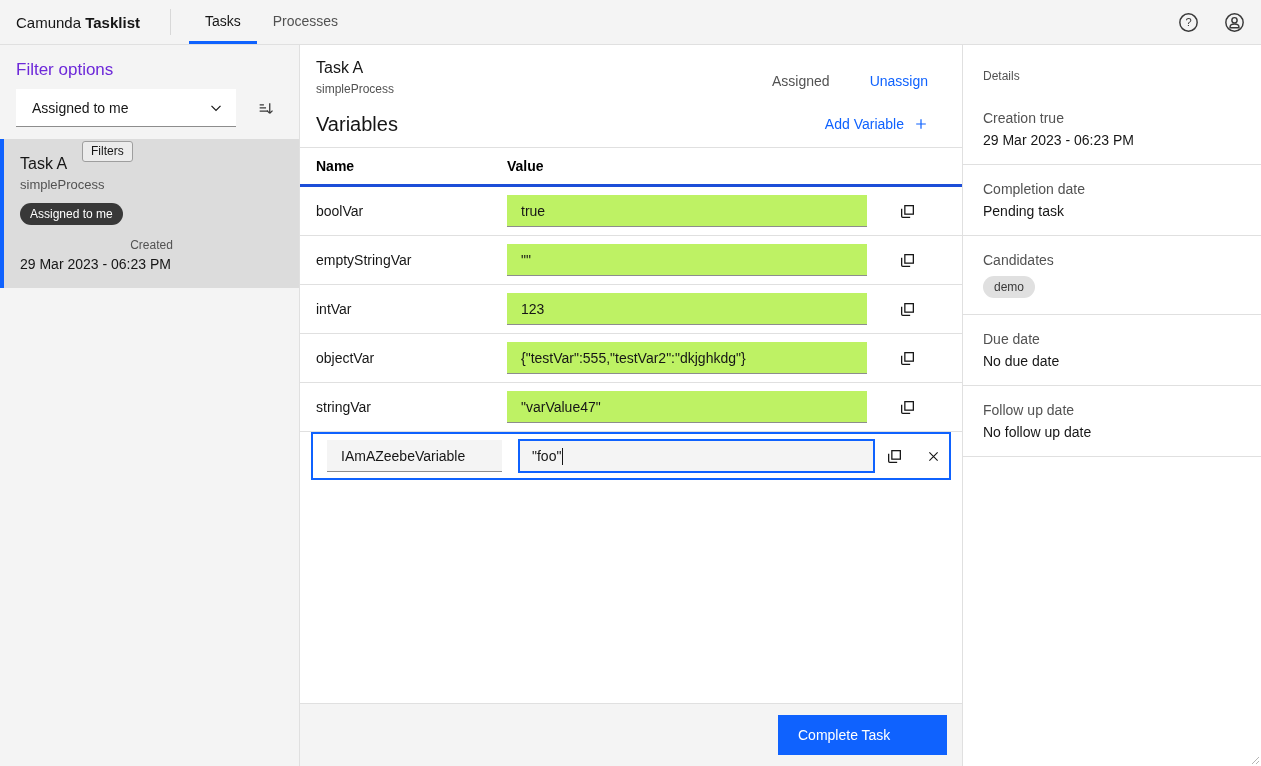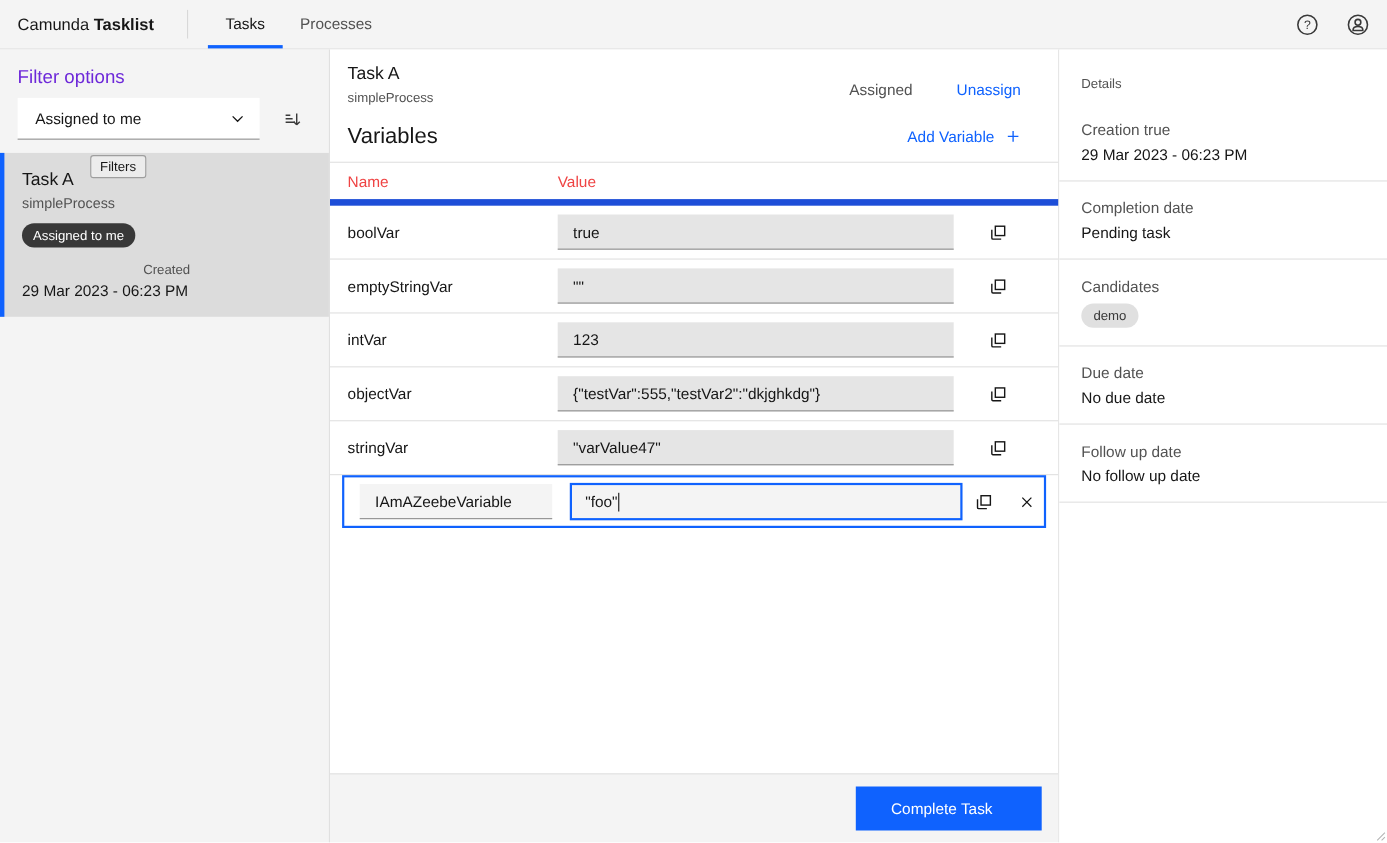--- a/index.html
+++ b/index.html
@@ -69,31 +69,31 @@
   .assign-box { display:flex; align-items:center; margin-top:16px; align-self:flex-start; }
   .assigned-status { font-size:14px; color:#525252; }
   .unassign-link { font-size:14px; color:#0f62fe; margin-left:40px; margin-right:18px; }
   .variables-bar { display:flex; justify-content:space-between; align-items:center; padding:14px 16px 0 16px; height:42px; }
   .variables-title { font-size:20px; font-weight:400; color:#161616; }
   .add-variable { display:flex; align-items:center; gap:10px; color:#0f62fe; font-size:14px; margin-right:18px; }
 
   .var-table { border-top:1px solid #e0e0e0; margin-top:9px; }
   .table-head {
     display:flex; align-items:center; height:39px; padding-left:16px;
-    border-bottom:6px solid #1d4ed8; font-size:14px; font-weight:400; color:#ef4444;
+    border-bottom:3px solid #1d4ed8; font-size:14px; font-weight:700; color:#000000;
   }
   .col-name { width:191px; }
   .col-value { flex:1; }
   .var-row {
     display:flex; align-items:center; height:49px; padding-left:16px;
     border-bottom:1px solid #e0e0e0;
   }
   .cell-name { width:191px; font-size:14px; color:#161616; }
   .value-input {
-    width:360px; height:32px; background:#e5e5e5; border:none;
+    width:360px; height:32px; background:#bef264; border:none;
     border-bottom:1px solid #8d8d8d; font-size:14px; color:#161616;
     padding:0 14px; font-family:inherit; outline:none;
   }
   .row-icons { margin-left:auto; width:70px; display:flex; align-items:center; gap:9px; flex:0 0 70px; }
 
   .new-var-row {
     display:flex; align-items:center; height:48px; border:2px solid #0f62fe;
     padding-left:14px; margin:0 11px;
   }
   .name-input {
@@ -107,21 +107,21 @@
     margin-left:16px; cursor:text;
   }
   .caret { width:1px; height:17px; background:#161616; margin-left:1px; }
 
   .main-footer {
     margin-top:auto; height:63px; background:#f4f4f4; border-top:1px solid #e0e0e0;
     display:flex; align-items:center; justify-content:flex-end; padding-right:15px;
   }
   .complete-btn {
     width:169px; height:40px; background:#0f62fe; color:#fff; font-size:14px;
-    text-align:left; padding-left:32px;
+    text-align:left; padding-left:20px;
   }
 
   
   .details-panel { width:298px; flex:0 0 298px; background:#fff; }
   .details-title { font-size:12px; color:#525252; padding:24px 20px 11px 20px; }
   .details-section { padding:16px 20px; border-bottom:1px solid #e0e0e0; }
   .details-label { font-size:14px; color:#525252; }
   .details-value { font-size:14px; color:#161616; margin-top:6px; }
   .badge-gray {
     display:inline-block; background:#e0e0e0; color:#393939; font-size:12px;

